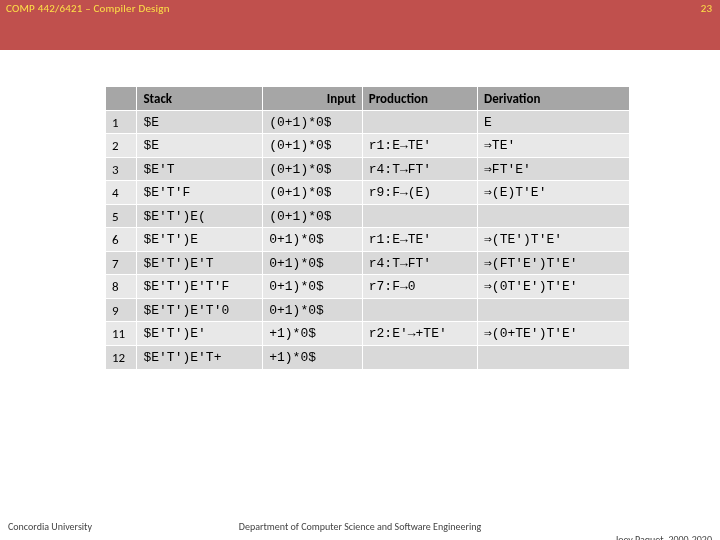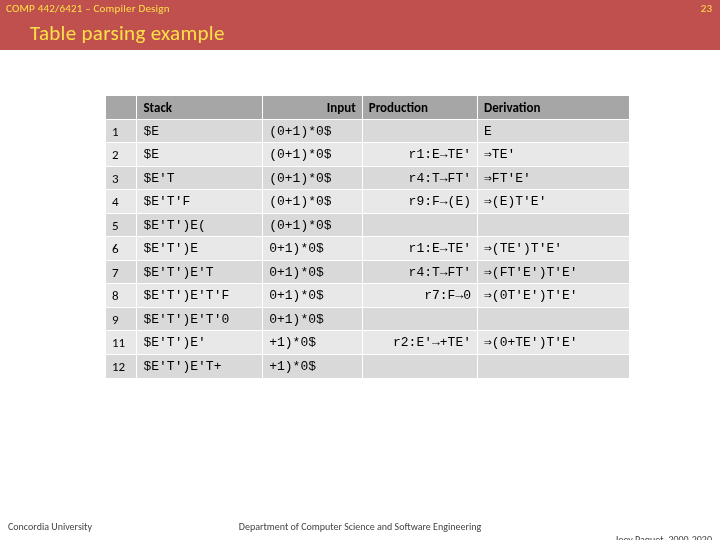--- a/index.html
+++ b/index.html
@@ -1,47 +1,46 @@
 <!DOCTYPE html>
 <html><head>
 <meta charset="utf-8">
 <style>
   * { margin: 0; padding: 0; box-sizing: border-box; }
   html, body { width: 720px; height: 540px; font-family: "Segoe UI", Calibri, Arial, sans-serif; background: #fff; overflow: hidden; }
   .header-bar { background: #c0504d; height: 50px; position: relative; color: #fde047; }
   .course { position: absolute; top: 2px; left: 6px; font-size: 11px; font-weight: 400; letter-spacing: .2px; }
   .slidenum { position: absolute; top: 2px; right: 8px; font-size: 11px; margin-left: 44px; }
   .title { position: absolute; top: 20px; left: 30px; font-size: 21px; font-weight: 300; letter-spacing: .3px; }
-  .main { padding: 45px 90px 0 105px; }
+  .main { padding: 36px 90px 0 105px; }
   table { border-collapse: collapse; width: 100%; table-layout: fixed; }
   th, td { border: 1px solid #fff; padding: 3px 6px 2px; font-size: 13px; line-height: 1.35; vertical-align: middle; }
   th { background: #a6a6a6; font-weight: 700; text-align: left; font-family: "Segoe UI", Calibri, Arial, sans-serif; }
   th.input-h { text-align: right; }
   tbody td { background: #d9d9d9; font-family: Consolas, "Courier New", monospace; }
   tbody tr:nth-child(even) td { background: #e8e8e8; }
   col.step { width: 6%; }
   col.stack { width: 24%; }
   col.input { width: 19%; }
   col.prod { width: 22%; }
   col.deriv { width: 29%; }
   td.step { text-align: left; font-family: "Segoe UI", Calibri, Arial, sans-serif; }
   td.stack { text-align: left; }
   td.input { text-align: left; }
-  td.prod { text-align: right; }
+  td.prod { text-align: left; }
   td.deriv { text-align: left; }
   .footer { position: absolute; bottom: 7px; left: 0; width: 720px; font-size: 10px; color: #444; }
   .fl { position: absolute; left: 8px; } .fc { text-align: center; width: 100%; display: block; } .fr { position: absolute; right: 8px; }
 </style>
 </head>
 <body>
 
 <div class="header-bar">
   <div class="course">COMP 442/6421 – Compiler Design</div>
   <div class="slidenum">23</div>
-  <div class="title">Table parsing example</div>
 </div>
 
 <div class="main">
   <table>
     <colgroup>
       <col class="step">
         <col class="stack">
         <col class="input">
         <col class="prod">
         <col class="deriv">

